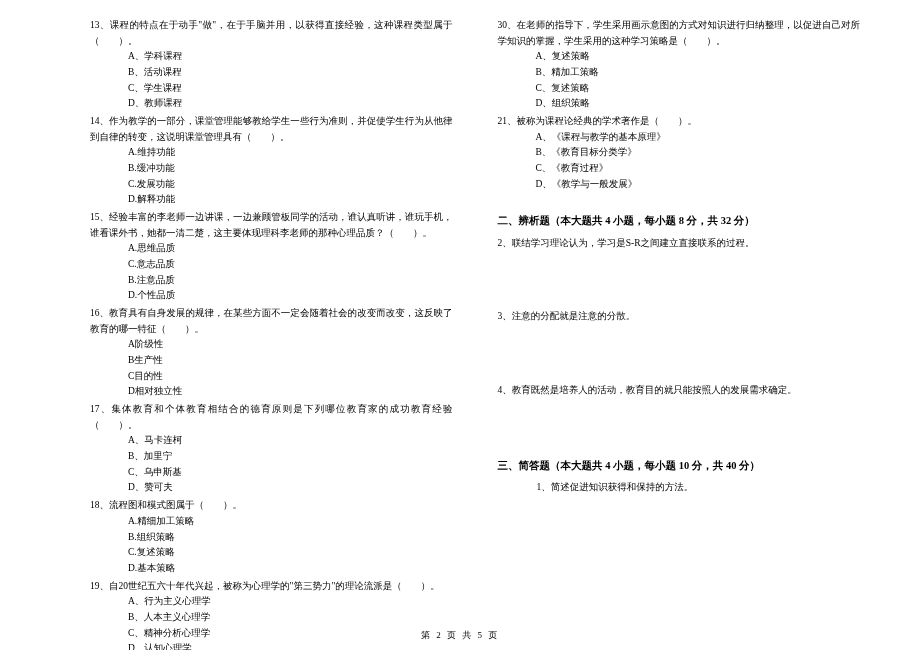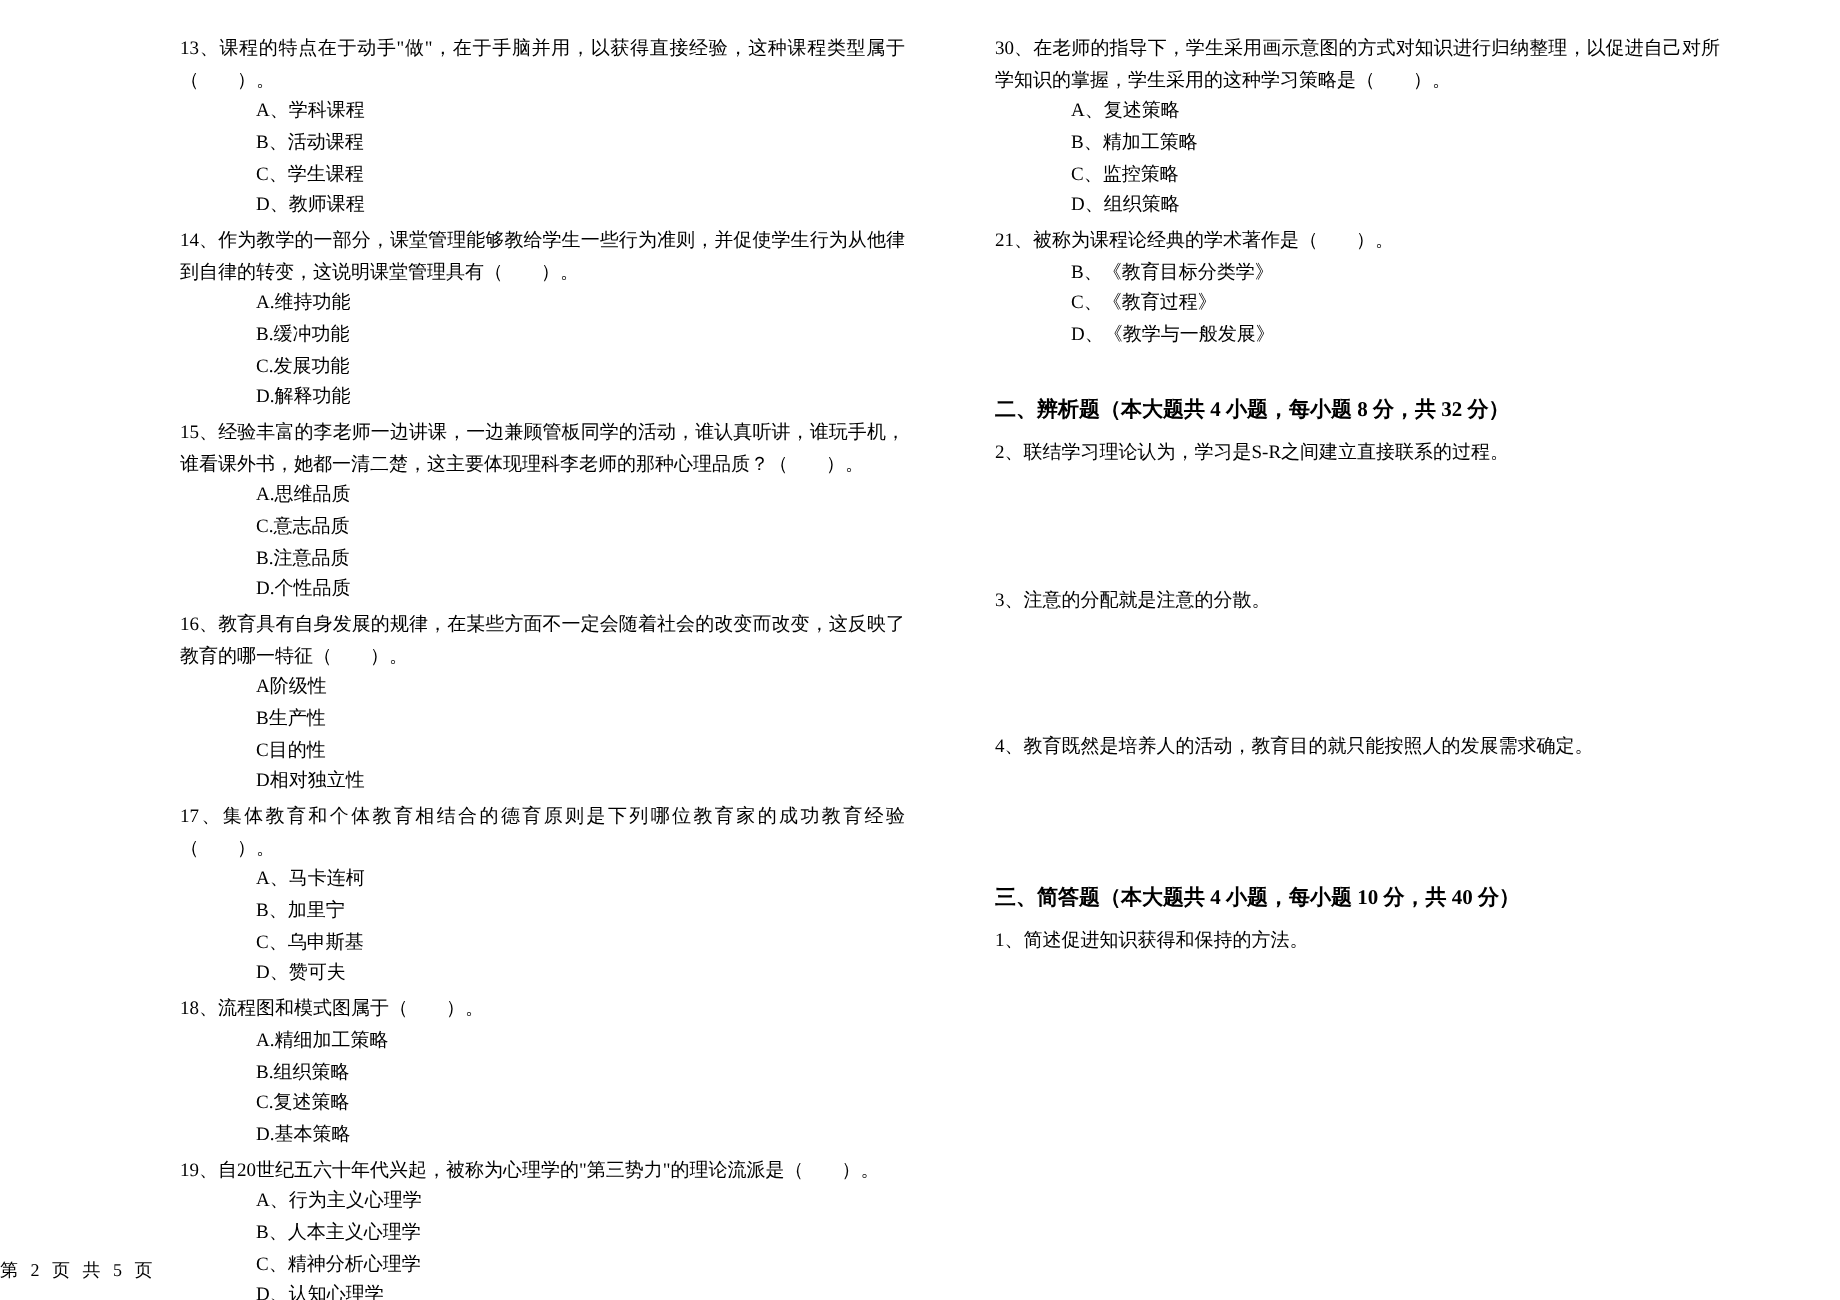--- a/index.html
+++ b/index.html
@@ -42,26 +42,28 @@
       font-size: 10.5px;
     }
     .analysis-q {
       margin-bottom: 58px;
     }
     .analysis-q:last-of-type {
       margin-bottom: 40px;
     }
     .short-answer-q {
       margin-bottom: 8px;
+      margin-left: 39px;
     }
     .footer {
       position: absolute;
       bottom: 8px;
       left: 0;
       right: 0;
+      text-align: center;
       font-size: 9px;
       letter-spacing: 2px;
     }
   </style>
 </head>
 <body>
 
 <div class="content">
   <div class="col">
     <div class="question">
@@ -113,25 +115,26 @@
       <div class="option">C、精神分析心理学</div>
       <div class="option">D、认知心理学</div>
     </div>
   </div>
 
   <div class="col">
     <div class="question">
       <div class="stem">30、在老师的指导下，学生采用画示意图的方式对知识进行归纳整理，以促进自己对所学知识的掌握，学生采用的这种学习策略是（　　）。</div>
       <div class="option">A、复述策略</div>
       <div class="option">B、精加工策略</div>
-      <div class="option">C、监控策略</div>
+      <div class="option">C、复述策略</div>
       <div class="option">D、组织策略</div>
     </div>
     <div class="question">
       <div class="stem">21、被称为课程论经典的学术著作是（　　）。</div>
+      <div class="option">A、《课程与教学的基本原理》</div>
       <div class="option">B、《教育目标分类学》</div>
       <div class="option">C、《教育过程》</div>
       <div class="option">D、《教学与一般发展》</div>
     </div>
 
     <div class="section-title">二、辨析题（本大题共 4 小题，每小题 8 分，共 32 分）</div>
     <div class="analysis-q">2、联结学习理论认为，学习是S-R之间建立直接联系的过程。</div>
     <div class="analysis-q">3、注意的分配就是注意的分散。</div>
     <div class="analysis-q">4、教育既然是培养人的活动，教育目的就只能按照人的发展需求确定。</div>
 

